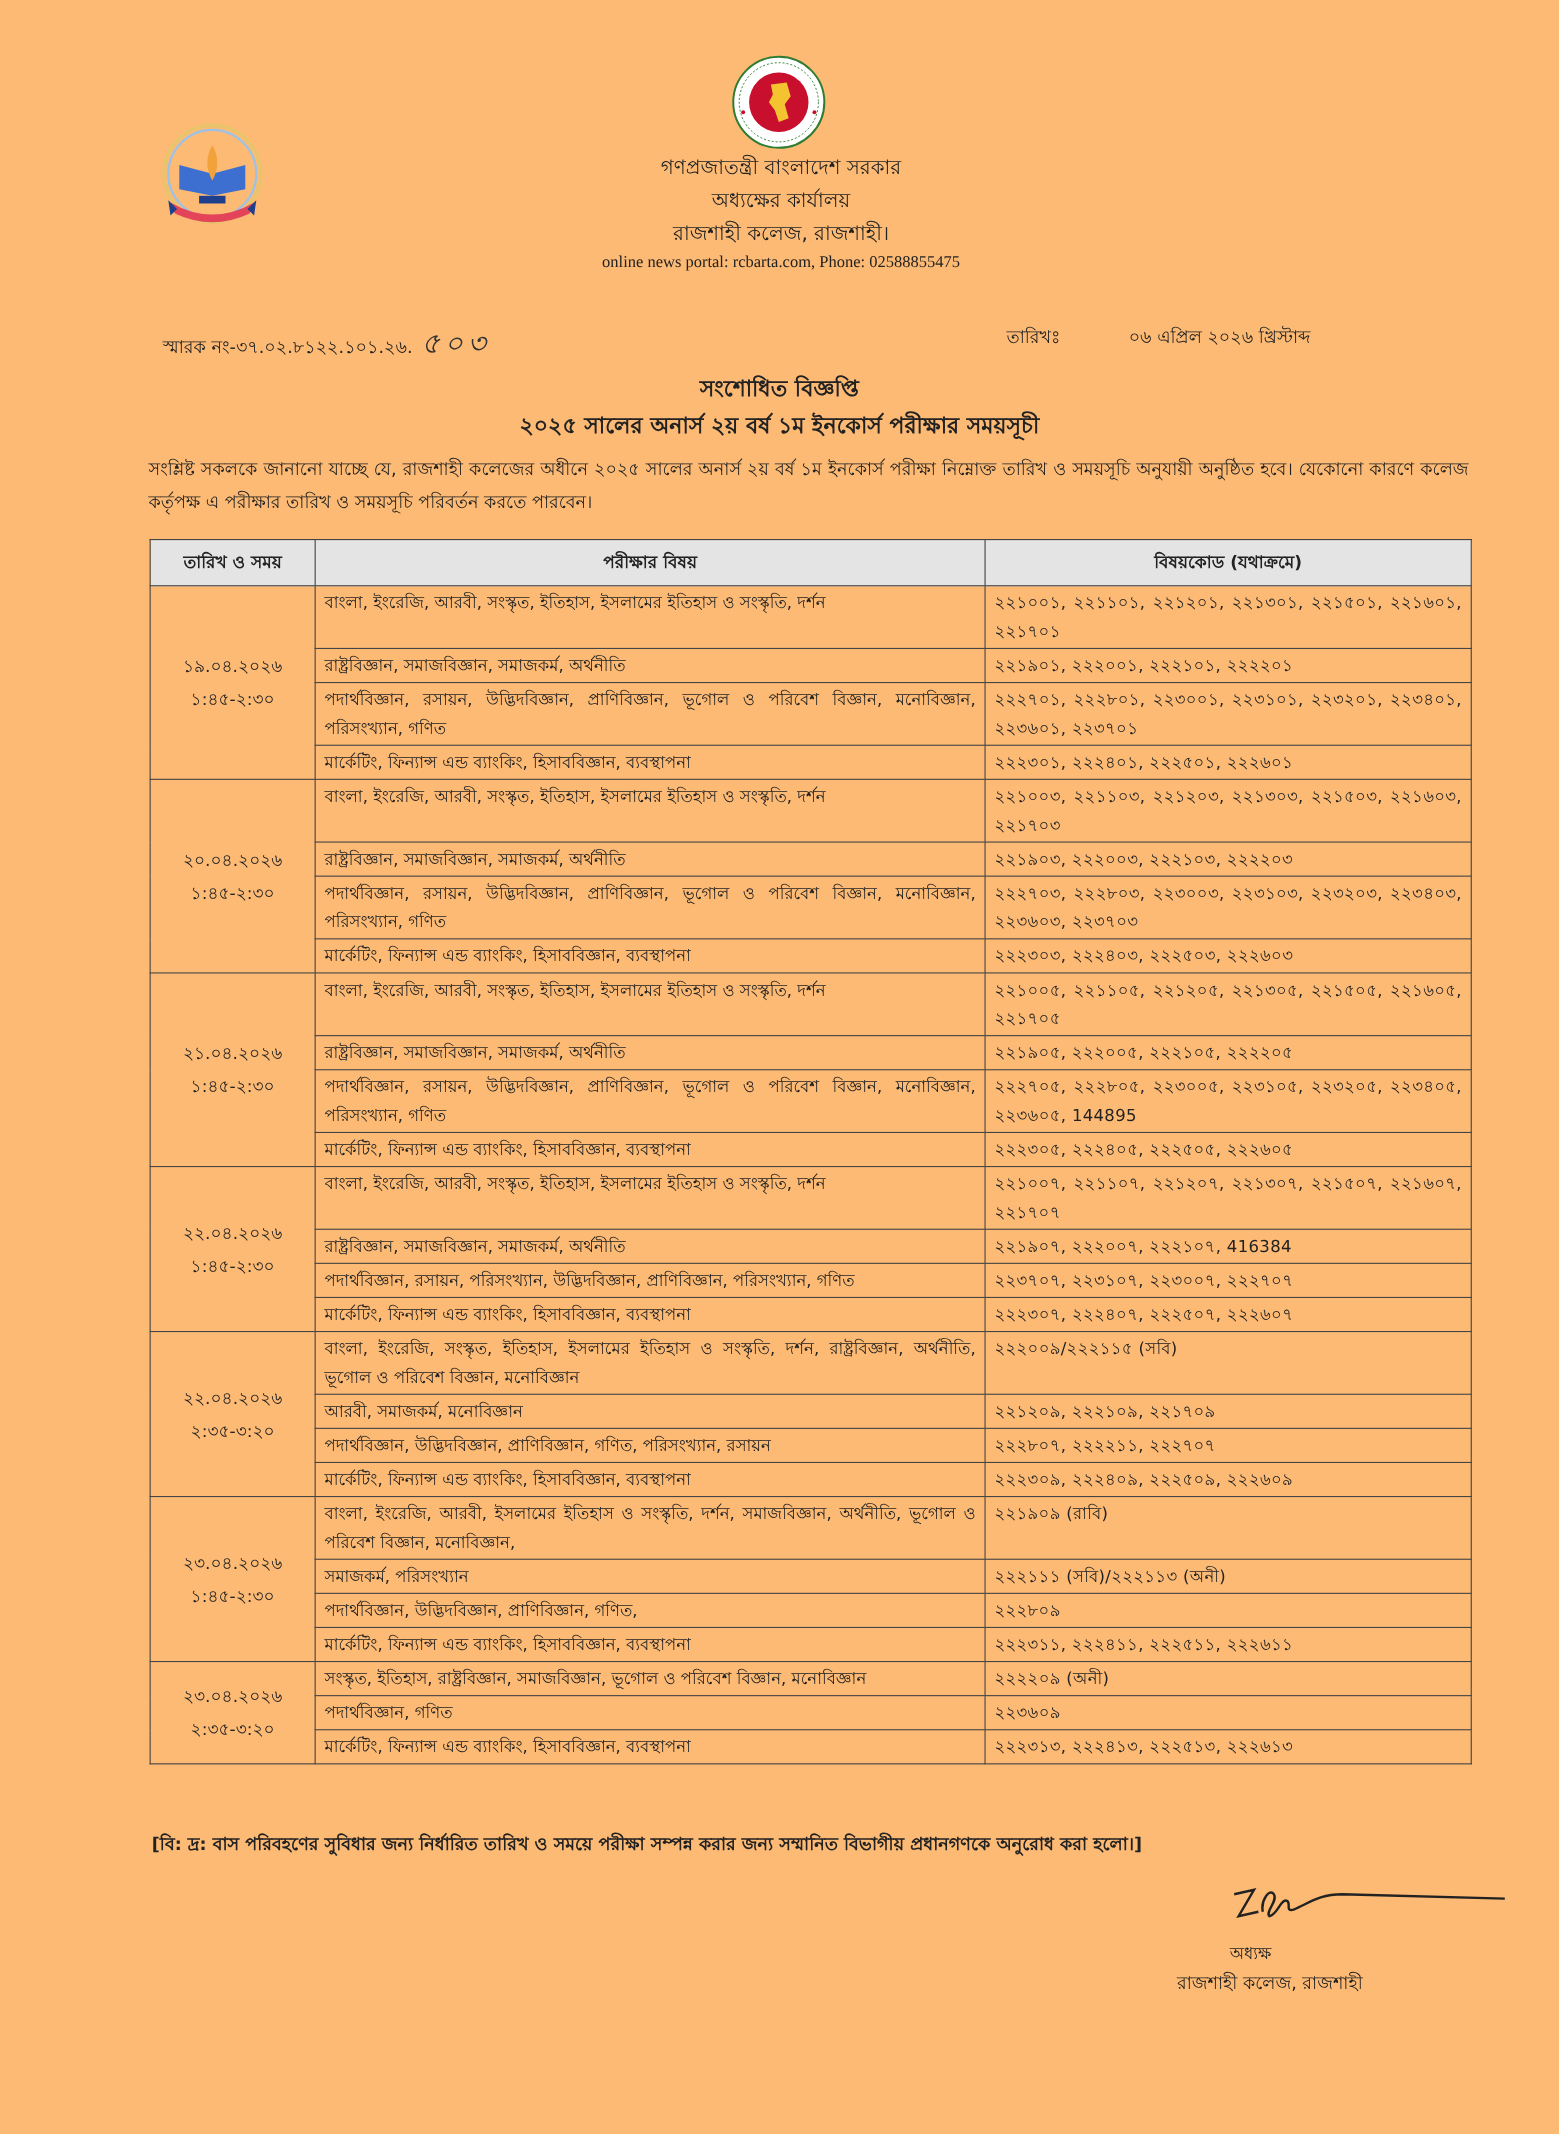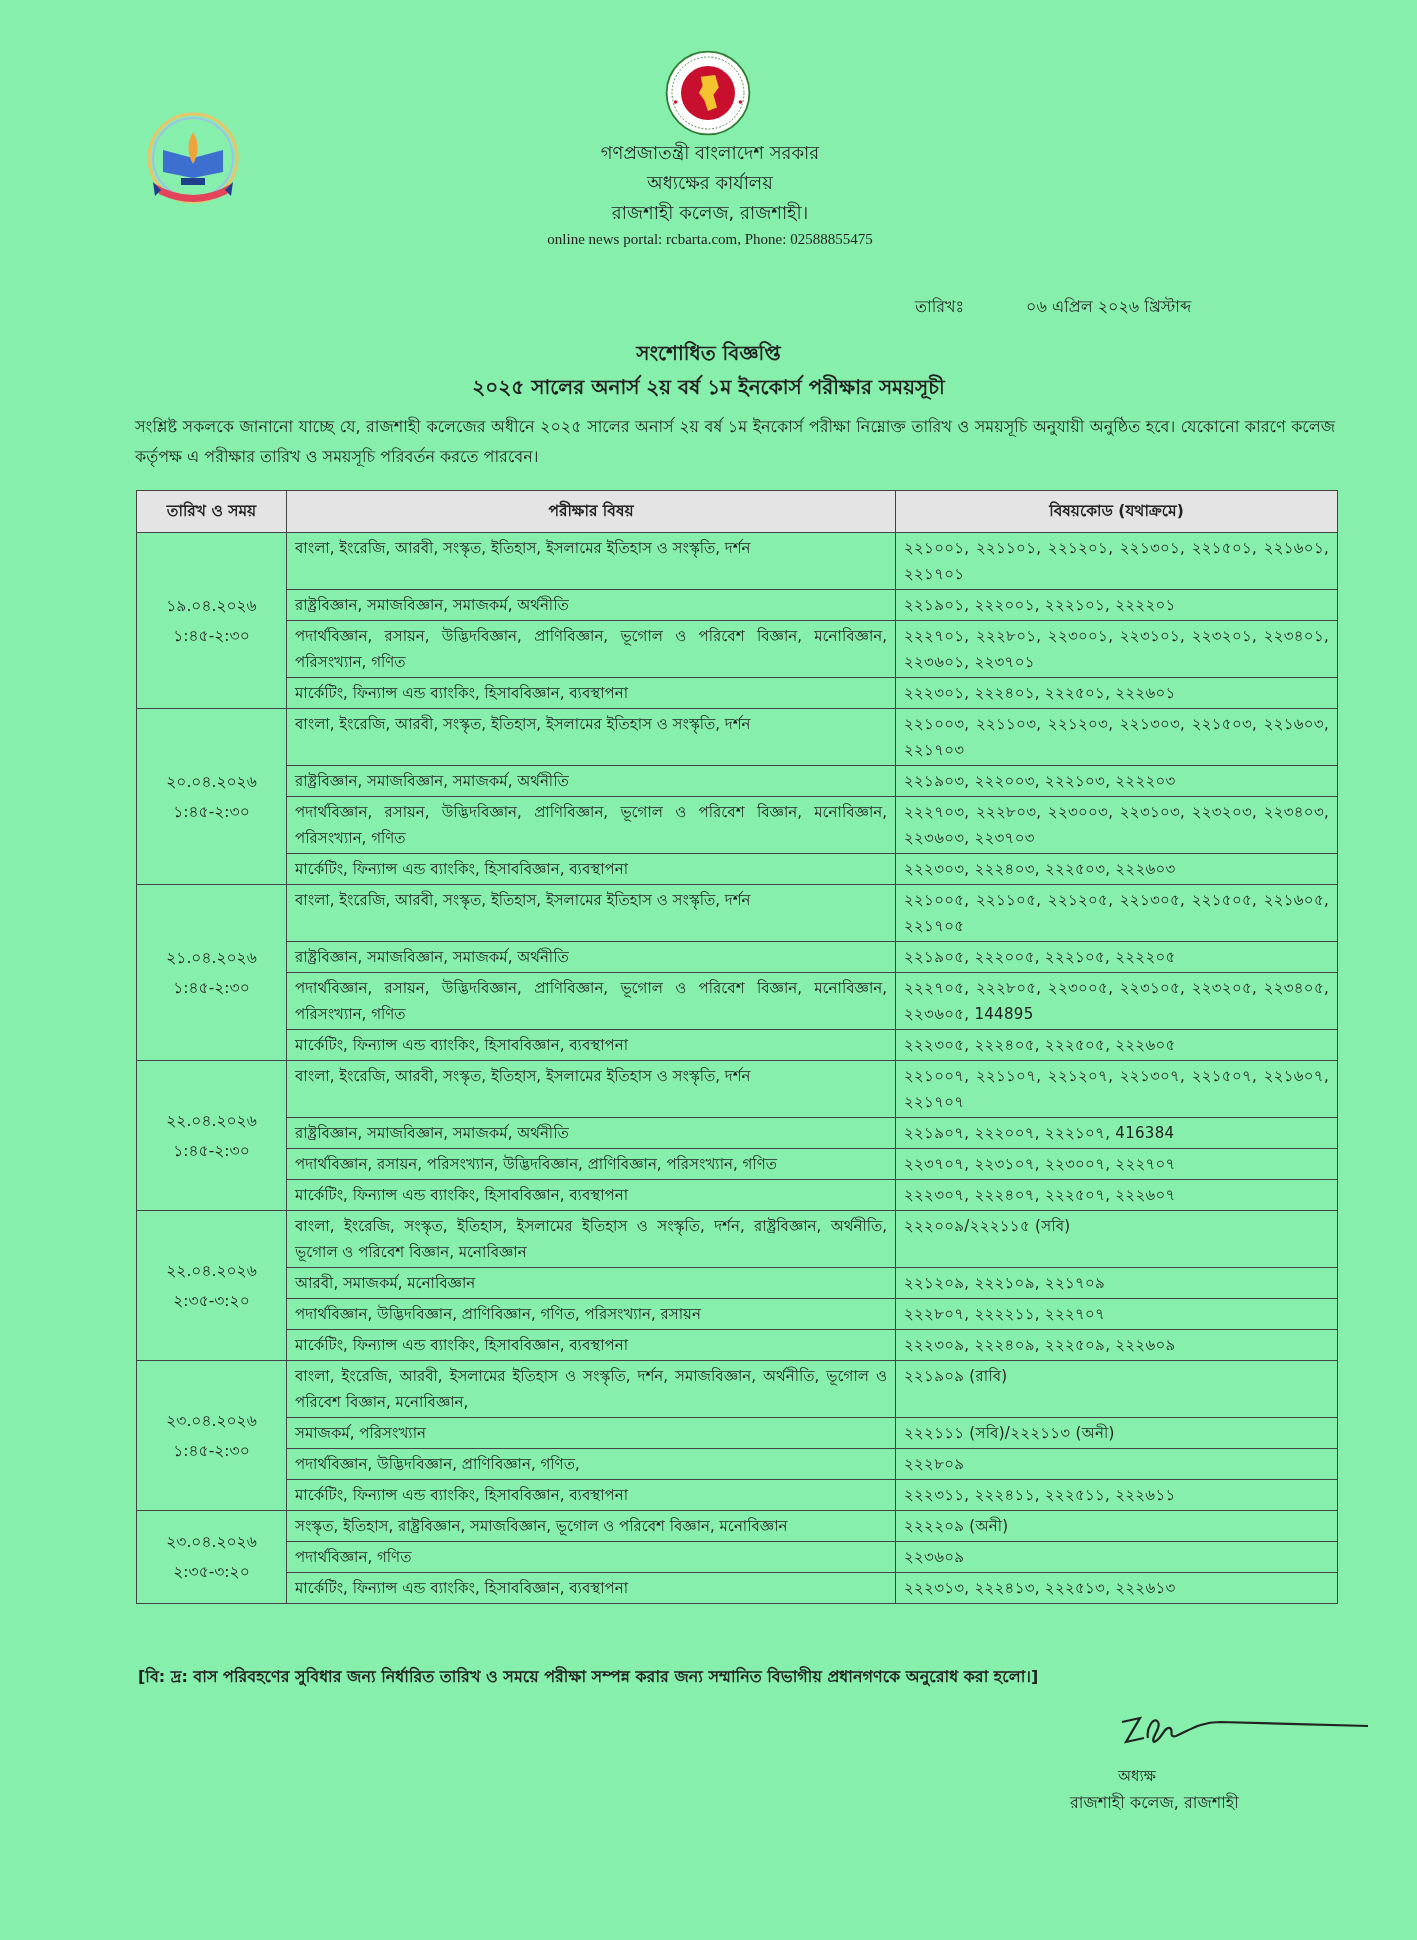--- a/index.html
+++ b/index.html
@@ -3,21 +3,21 @@
 <meta charset="utf-8">
 <style>
   * { box-sizing: border-box; margin: 0; padding: 0; }
   html, body { width: 1417px; height: 1940px; background: #ffffff; }
   body {
     position: relative;
     font-family: "DejaVu Sans", "Liberation Sans", sans-serif;
     color: #222;
     overflow: hidden;
   }
-  .page { position: absolute; left: 0; top: 0; width: 1417px; height: 1940px; background: #86efac; }
+  .page { position: absolute; left: 0; top: 0; width: 1417px; height: 1940px; background: #fdba74; }
 
   
   .college-logo { position: absolute; left: 143px; top: 110px; width: 100px; height: 100px; }
   .gov-logo { position: absolute; left: 663px; top: 48px; width: 90px; height: 90px; }
 
   
   .header { position: absolute; left: 460px; top: 138px; width: 500px; text-align: center; }
   .header .line { font-size: 18px; line-height: 30px; color: #222; }
   .header .contact { font-family: "Liberation Serif", "DejaVu Serif", serif; font-size: 15px; line-height: 22px; margin-top: 4px; color: #222; }
   .header .contact a { color: #3a5fcd; text-decoration: underline; }
@@ -75,20 +75,23 @@
     <circle cx="86" cy="60" r="2" fill="#c8102e"></circle>
   </svg>
 
   <div class="header">
     <div class="line">গণপ্রজাতন্ত্রী বাংলাদেশ সরকার</div>
     <div class="line">অধ্যক্ষের কার্যালয়</div>
     <div class="line">রাজশাহী কলেজ, রাজশাহী।</div>
     <div class="contact" style="margin-top:0">online news portal: rcbarta.com, Phone: 02588855475</div>
   </div>
 
+  <div class="memo">
+    <span>স্মারক নং-৩৭.০২.৮১২২.১০১.২৬.</span><span class="hand">৫০৩</span>
+  </div>
   <div class="date-line">
     <span>তারিখঃ</span><span class="date-val">০৬ এপ্রিল ২০২৬ খ্রিস্টাব্দ</span>
   </div>
 
   <div class="title1"><span>সংশোধিত বিজ্ঞপ্তি</span></div>
   <div class="title2"><span>২০২৫ সালের অনার্স ২য় বর্ষ ১ম ইনকোর্স পরীক্ষার সময়সূচী</span></div>
 
   <div class="intro">সংশ্লিষ্ট সকলকে জানানো যাচ্ছে যে, রাজশাহী কলেজের অধীনে ২০২৫ সালের অনার্স ২য় বর্ষ ১ম ইনকোর্স পরীক্ষা নিম্নোক্ত তারিখ ও সময়সূচি অনুযায়ী অনুষ্ঠিত হবে। যেকোনো কারণে কলেজ কর্তৃপক্ষ এ পরীক্ষার তারিখ ও সময়সূচি পরিবর্তন করতে পারবেন।</div>
 
   <table class="schedule">

